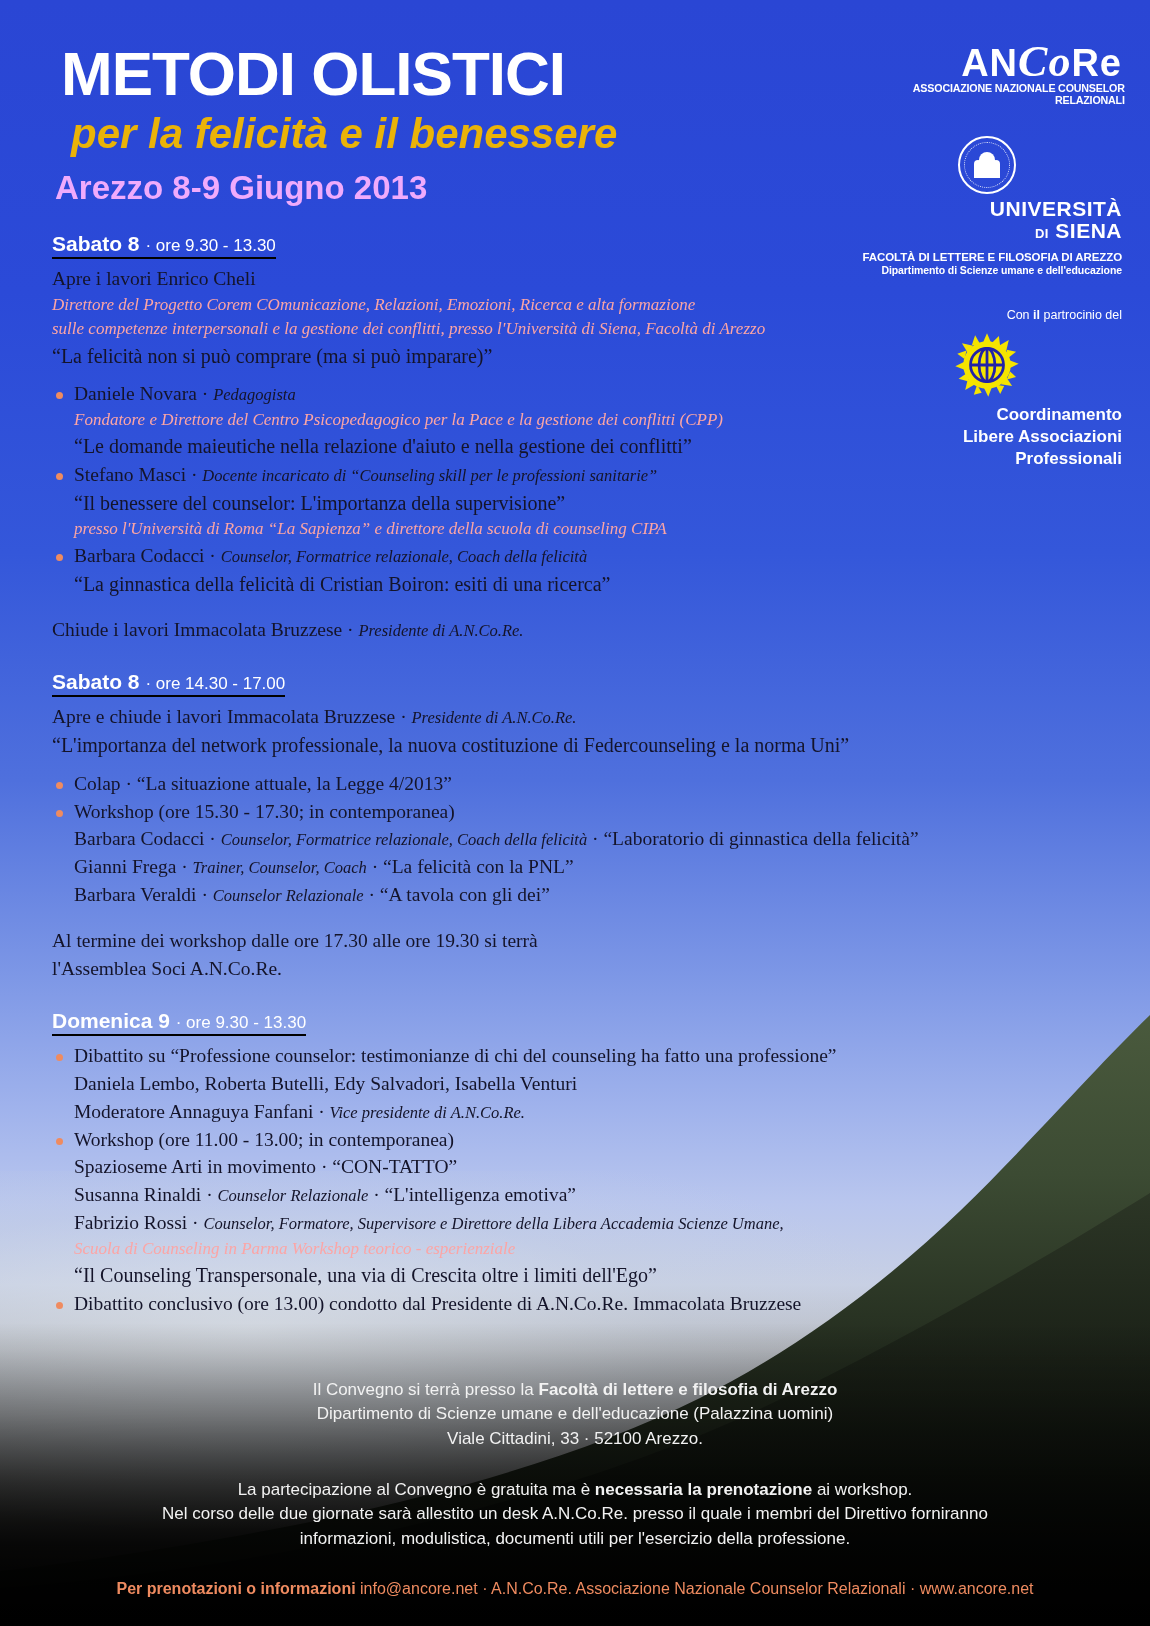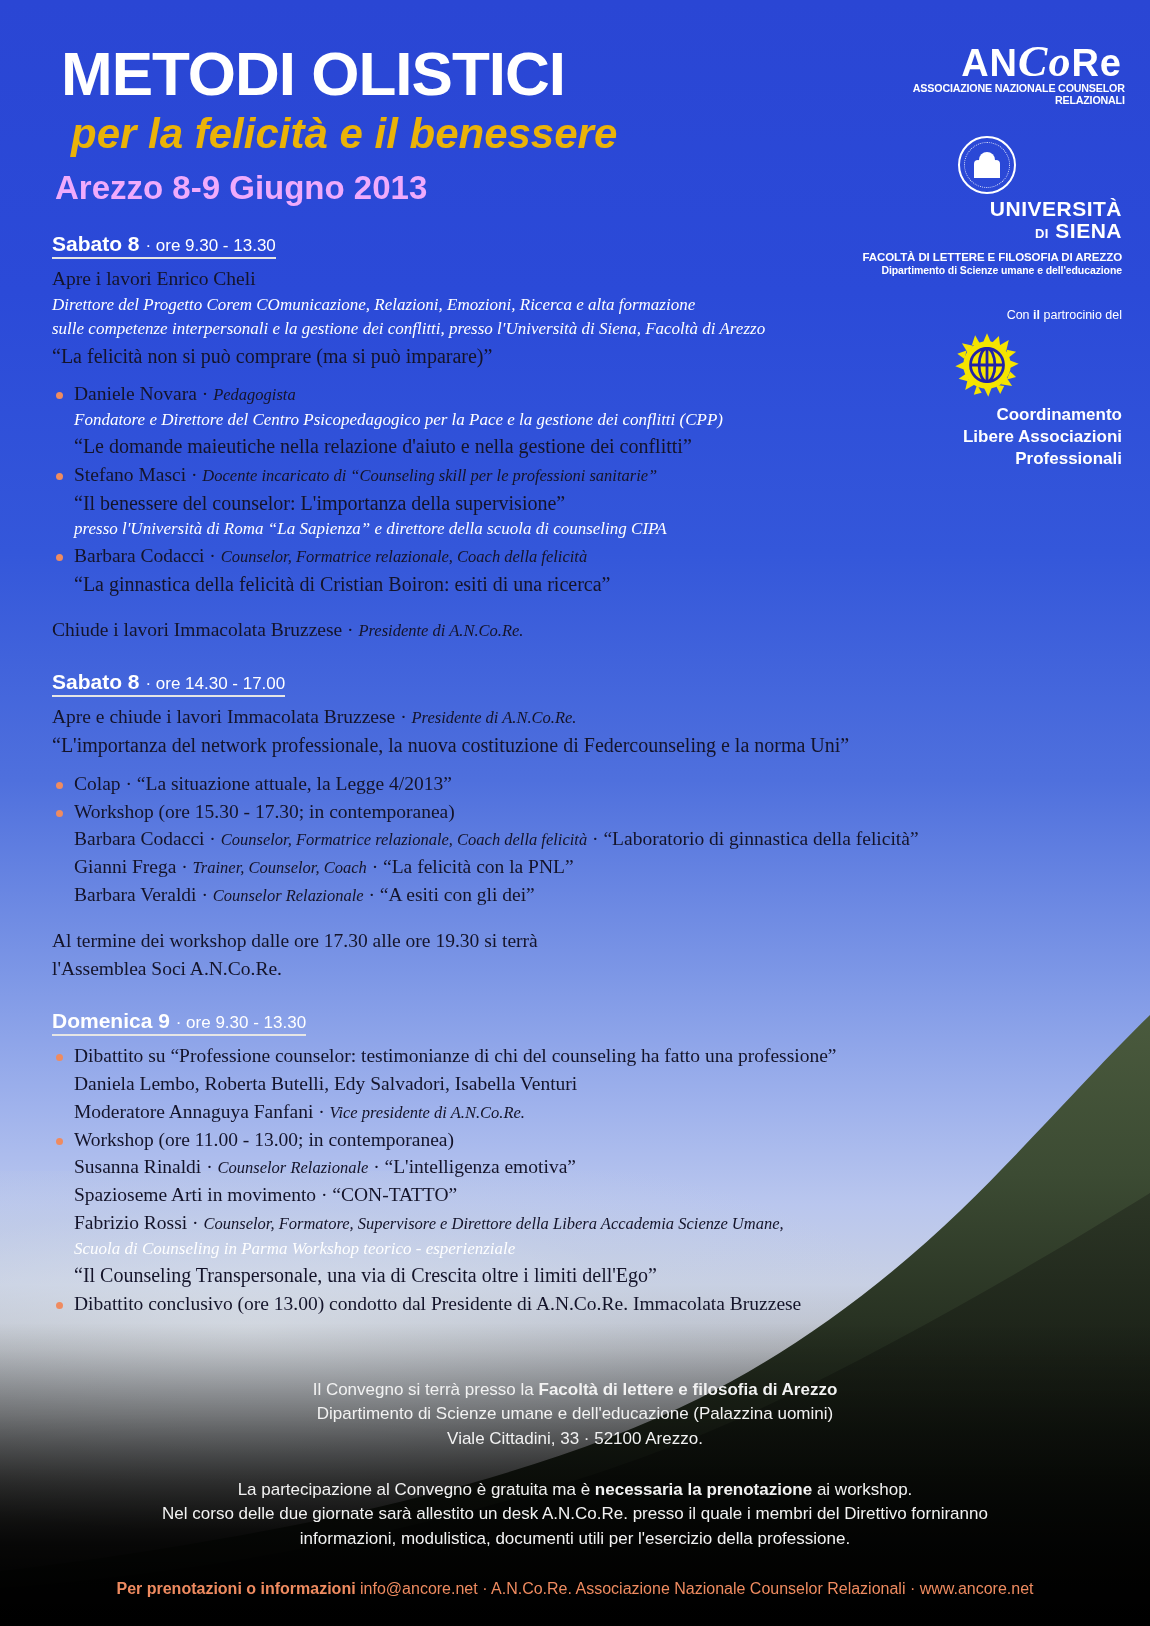--- a/index.html
+++ b/index.html
@@ -144,38 +144,38 @@
   .prog{
     position:absolute; left:52px; top:232px; width:1000px;
     color:#1b1b2e;
   }
   .day-head{
     font-family:"Liberation Sans", sans-serif;
     color:#ffffff;
     font-size:21px;
     font-weight:700;
     display:inline-block;
-    border-bottom:2px solid #e5e5e5;
+    border-bottom:2px solid #000000;
     padding-bottom:1px;
     margin:0 0 6px 0;
     line-height:1.15;
   }
   .day-head .time{
     font-weight:400;
     font-size:17px;
   }
   .line{
     font-family:"Liberation Serif", serif;
     font-size:19.5px;
     line-height:1.43;
     color:#14142a;
     margin:0;
     white-space:nowrap;
   }
-  .line.it{font-style:italic; font-size:17px; color:#ffffff;}
+  .line.it{font-style:italic; font-size:17px; color:#fca5a5;}
   .line.q{font-size:20px;}
   .line.ind{padding-left:22px;}
   .bullet{position:relative; padding-left:22px;}
   .bullet::before{
     content:"";position:absolute;left:4px;top:0.62em;
     width:7px;height:7px;border-radius:50%;
     background:#ef8b60;
   }
   .gap{height:18px;}
   .gap-s{height:10px;}
@@ -329,39 +329,39 @@
     <div>
       <div class="day-head"><span>Sabato 8</span> <span class="time">· ore 14.30 - 17.00</span></div>
       <div class="line"><span>Apre e chiude i lavori Immacolata Bruzzese · </span><em class="ti">Presidente di A.N.Co.Re.</em></div>
       <div class="line q">“L'importanza del network professionale, la nuova costituzione di Federcounseling e la norma Uni”</div>
       <div class="gap-s"></div>
 
       <div class="line bullet">Colap · “La situazione attuale, la Legge 4/2013”</div>
       <div class="line bullet">Workshop (ore 15.30 - 17.30; in contemporanea)</div>
       <div class="line ind"><span>Barbara Codacci · </span><em class="ti">Counselor, Formatrice relazionale, Coach della felicità</em><span> · “Laboratorio di ginnastica della felicità”</span></div>
       <div class="line ind"><span>Gianni Frega · </span><em class="ti">Trainer, Counselor, Coach</em><span> · “La felicità con la PNL”</span></div>
-      <div class="line ind"><span>Barbara Veraldi · </span><em class="ti">Counselor Relazionale</em><span> · “A esiti con gli dei”</span></div>
+      <div class="line ind"><span>Barbara Veraldi · </span><em class="ti">Counselor Relazionale</em><span> · “A tavola con gli dei”</span></div>
 
       <div class="gap"></div>
       <div class="line">Al termine dei workshop dalle ore 17.30 alle ore 19.30 si terrà</div>
       <div class="line">l'Assemblea Soci A.N.Co.Re.</div>
     </div>
 
     <div class="gap-l"></div>
 
     <div>
       <div class="day-head"><span>Domenica 9</span> <span class="time">· ore 9.30 - 13.30</span></div>
 
       <div class="line bullet">Dibattito su “Professione counselor: testimonianze di chi del counseling ha fatto una professione”</div>
       <div class="line ind">Daniela Lembo, Roberta Butelli, Edy Salvadori, Isabella Venturi</div>
       <div class="line ind"><span>Moderatore Annaguya Fanfani · </span><em class="ti">Vice presidente di A.N.Co.Re.</em></div>
 
       <div class="line bullet">Workshop (ore 11.00 - 13.00; in contemporanea)</div>
+      <div class="line ind">Spazioseme Arti in movimento · “CON-TATTO”</div>
       <div class="line ind"><span>Susanna Rinaldi · </span><em class="ti">Counselor Relazionale</em><span> · “L'intelligenza emotiva”</span></div>
-      <div class="line ind">Spazioseme Arti in movimento · “CON-TATTO”</div>
       <div class="line ind"><span>Fabrizio Rossi · </span><em class="ti">Counselor, Formatore, Supervisore e Direttore della Libera Accademia Scienze Umane,</em></div>
       <div class="line it ind">Scuola di Counseling in Parma Workshop teorico - esperienziale</div>
       <div class="line q ind">“Il Counseling Transpersonale, una via di Crescita oltre i limiti dell'Ego”</div>
 
       <div class="line bullet">Dibattito conclusivo (ore 13.00) condotto dal Presidente di A.N.Co.Re. Immacolata Bruzzese</div>
     </div>
 
   </div>
 
   <div class="footer">

